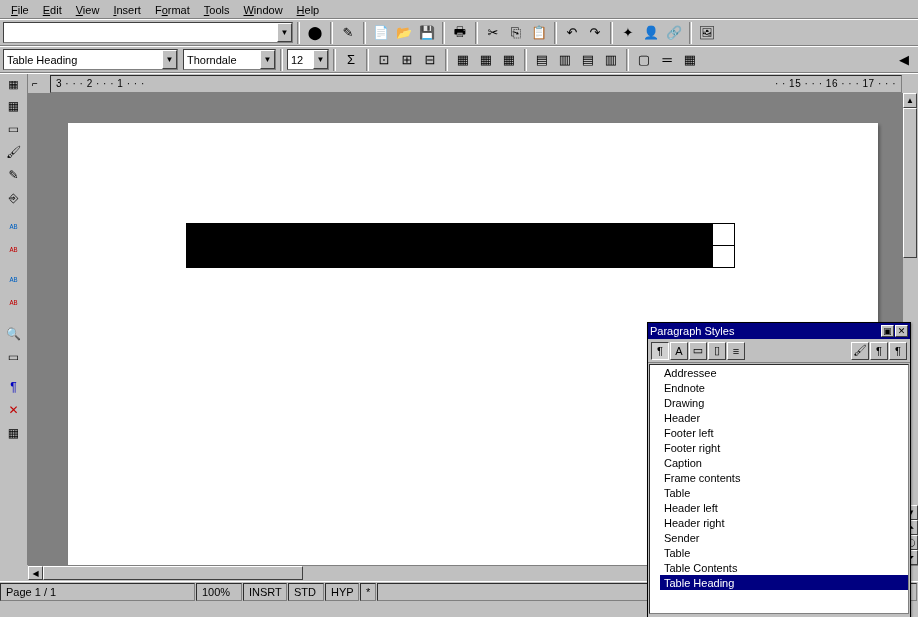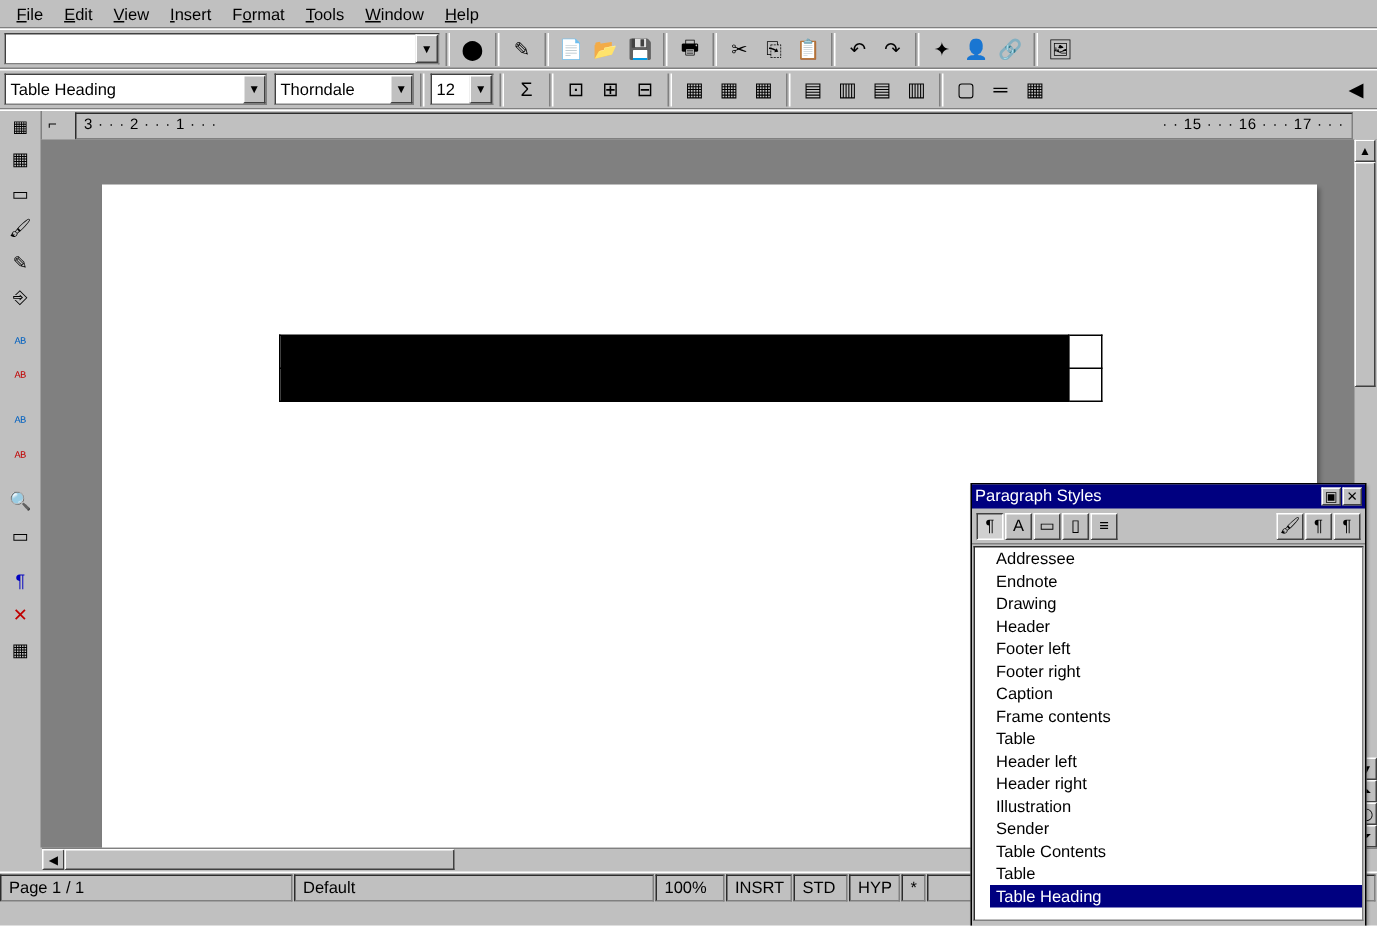--- a/index.html
+++ b/index.html
@@ -466,21 +466,20 @@
   <div class="scroll-btn" style="width:15px;height:14px">◀</div>
   <div class="track">
     <div class="scroll-h-thumb"></div>
   </div>
   <div class="scroll-btn" style="width:15px;height:14px">▶</div>
   <div style="width:16px"></div>
 </div>
 
 <div class="statusbar">
   <div class="status-cell" style="width:195px">Page 1 / 1</div>
-  <div class="status-cell" style="width:240px">Default</div>
   <div class="status-cell" style="width:46px">100%</div>
   <div class="status-cell" style="width:44px">INSRT</div>
   <div class="status-cell" style="width:36px">STD</div>
   <div class="status-cell" style="width:34px">HYP</div>
   <div class="status-cell" style="width:16px">*</div>
   <div class="status-cell" style="flex:1"></div>
 </div>
 
 <div class="para-styles">
   <div class="ps-title">
@@ -507,19 +506,18 @@
       <div class="ps-item">Endnote</div>
       <div class="ps-item">Drawing</div>
       <div class="ps-item">Header</div>
       <div class="ps-item">Footer left</div>
       <div class="ps-item">Footer right</div>
       <div class="ps-item">Caption</div>
       <div class="ps-item">Frame contents</div>
       <div class="ps-item">Table</div>
       <div class="ps-item">Header left</div>
       <div class="ps-item">Header right</div>
-      <div class="ps-item">Illustration</div>
       <div class="ps-item">Sender</div>
+      <div class="ps-item">Table</div>
       <div class="ps-item">Table Contents</div>
-      <div class="ps-item">Table</div>
       <div class="ps-item sel">Table Heading</div>
     </div>
 </div>
 
 </body></html>

